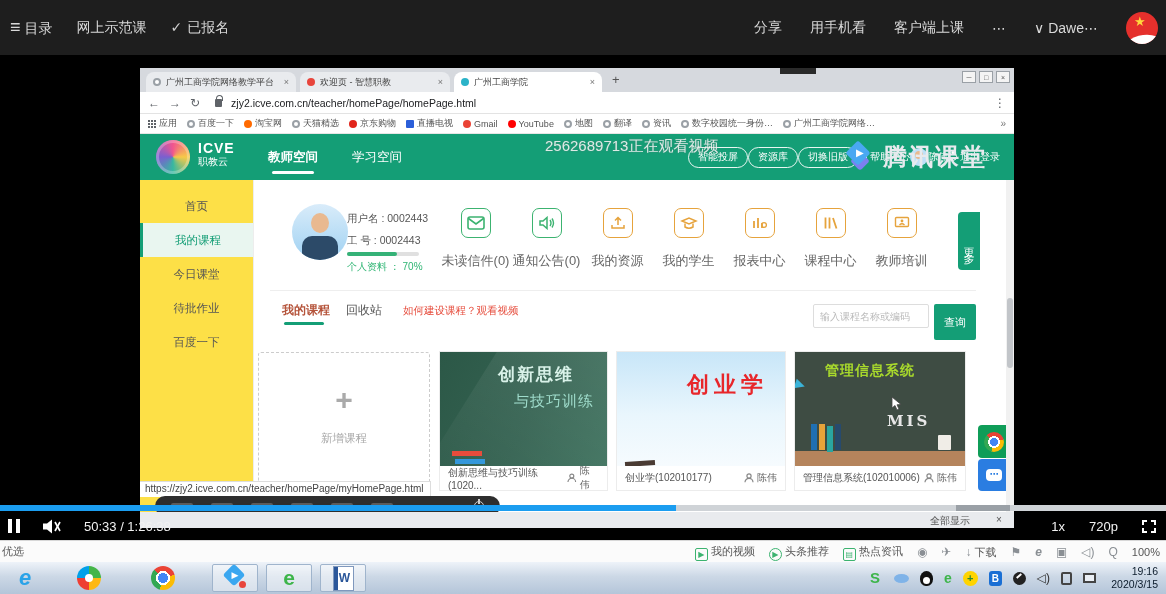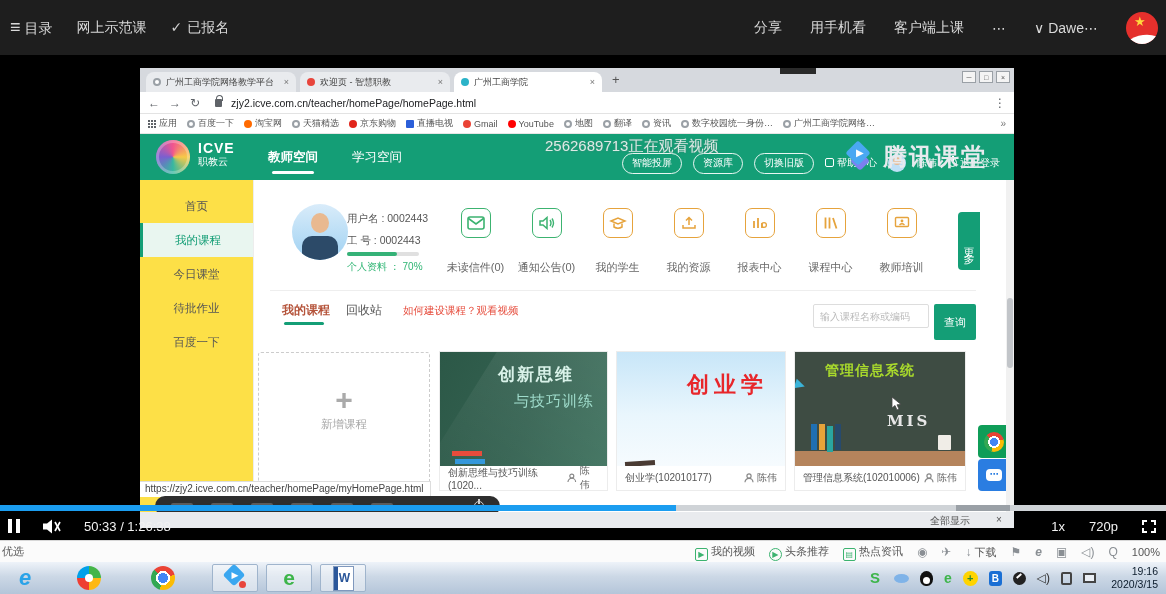--- a/index.html
+++ b/index.html
@@ -73,21 +73,21 @@
   .chev{margin-left:auto;color:#777;font-size:10px}
   
   .ghead{position:absolute;left:0;top:66px;width:874px;height:46px;background:#149e76;color:#fff}
   .glogo{position:absolute;left:16px;top:6px;width:34px;height:34px;border-radius:50%;background:conic-gradient(#f2558e,#f7c948,#37b8a0,#7a5fd0,#f2558e);box-shadow:inset 0 0 0 3px rgba(255,255,255,.25)}
   .gbrand{position:absolute;left:58px;top:7px;line-height:1.1}
   .gbrand .b1{font-size:14px;font-weight:bold;letter-spacing:1px}
   .gbrand .b2{font-size:10px}
   .gnav{position:absolute;left:128px;top:0;height:46px;display:flex;gap:34px;align-items:center;font-size:12.5px}
   .gnav .n0{font-weight:bold;position:relative}
   .gnav .n0:after{content:"";position:absolute;left:4px;right:4px;bottom:-8px;height:3px;background:#fff;border-radius:2px}
-  .gright{position:absolute;right:14px;top:6px;height:46px;display:flex;align-items:center;gap:11px;font-size:10px}
+  .gright{position:absolute;right:14px;top:0;height:46px;display:flex;align-items:center;font-size:10px}
   .pill{border:1px solid rgba(255,255,255,.9);border-radius:11px;padding:2.5px 9px;white-space:nowrap}
   .hico{display:inline-block;width:9px;height:9px;border:1.5px solid #fff;border-radius:2px;margin-right:3px;vertical-align:-1px}
   .gav{width:18px;height:18px;border-radius:50%;background:#bfe0f7;position:relative;overflow:hidden}
   .gav:after{content:"";position:absolute;left:5px;top:3px;width:8px;height:8px;border-radius:50%;background:#e8b98f}
   .pwr{display:inline-block;width:9px;height:9px;border:1.5px solid #fff;border-radius:50%;position:relative;margin-right:3px;vertical-align:-1px}
   .pwr:after{content:"";position:absolute;left:3px;top:-3px;width:1.5px;height:5px;background:#fff}
   
   .scontent{position:absolute;left:0;top:112px;width:874px;height:348px;background:#fff}
   .sbar{position:absolute;left:0;top:0;width:114px;height:440px;background:#fde047;border-right:1px solid #ededed;padding-top:9px}
   .sitem{height:34px;line-height:34px;text-align:center;font-size:11.5px;color:#555}
@@ -96,39 +96,39 @@
   .photo:before{content:"";position:absolute;left:19px;top:9px;width:18px;height:20px;border-radius:50%;background:#e9b990}
   .photo:after{content:"";position:absolute;left:10px;top:32px;width:36px;height:24px;border-radius:10px 10px 0 0;background:#2c4a68}
   .ptxt{position:absolute;left:207px;font-size:10.5px;color:#555}
   .pbar{position:absolute;left:207px;top:72px;width:72px;height:4px;background:#e0e0e0;border-radius:2px}
   .pbar i{display:block;width:70%;height:4px;background:#35b277;border-radius:2px}
   .pmeta{position:absolute;left:207px;top:80px;font-size:10px;color:#2eb573}
   .qrow{position:absolute;left:300px;top:28px;display:flex}
   .qit{width:71px;text-align:center}
   .qbox{width:30px;height:30px;border:1.5px solid #e6a33c;border-radius:7px;margin:0 auto;display:flex;align-items:center;justify-content:center}
   .qit.g .qbox{border-color:#3cb370}
-  .qlab{font-size:11px;color:#666;margin-top:22px;white-space:nowrap}
+  .qlab{font-size:13px;color:#666;margin-top:14px;white-space:nowrap}
   .morebtn{position:absolute;left:818px;top:32px;width:22px;height:58px;background:#149e76;color:#fff;border-radius:4px 0 0 4px;writing-mode:vertical-rl;text-align:center;line-height:22px;font-size:11px;letter-spacing:6px;padding-top:8px}
   .hr{position:absolute;left:130px;top:110px;width:706px;height:1px;background:#eee}
   .ct{position:absolute;top:122px;font-size:12px;color:#555}
   .ct.mine{left:142px;color:#b5543b;font-weight:bold}
   .ct.mine:after{content:"";position:absolute;left:2px;top:20px;width:40px;height:3px;background:#149e76;border-radius:2px}
   .ct.rec{left:206px}
   .helplink{position:absolute;left:263px;top:124px;font-size:10.5px;color:#e64c3c}
   .sinput{position:absolute;left:673px;top:124px;width:116px;height:24px;border:1px solid #ddd;border-radius:2px;font-size:10px;padding:0 6px;color:#333}
   .sinput::placeholder{color:#bbb}
   .sbtn{position:absolute;left:794px;top:124px;width:42px;height:36px;background:#149e76;color:#fff;border:0;border-radius:2px;font-size:11px}
   
   .card{position:absolute;top:172px;height:138px;background:#fff;box-shadow:0 0 0 1px #ececec}
   .card .cap{position:absolute;left:0;right:0;bottom:0;height:24px;background:#fff;display:flex;align-items:center;justify-content:space-between;padding:0 8px;font-size:10px;color:#555}
   .owner{display:flex;align-items:center;gap:3px;color:#666}
   .art{position:absolute;left:0;top:0;right:0;bottom:24px;overflow:hidden}
   .newcard{position:absolute;left:118px;top:172px;width:172px;height:138px;border:1px dashed #ccc;border-radius:3px;background:#fff;text-align:center}
   .plus{font-size:30px;color:#aaa;margin-top:30px;font-weight:bold}
-  .nlabel{font-size:11.5px;color:#aaa;}
+  .nlabel{font-size:11.5px;color:#aaa;margin-top:14px}
   .c2{left:300px;width:167px}
   .a2{background:linear-gradient(115deg,#2c5847 0%,#346251 55%,#3c705c 100%)}
   .a2:before{content:"";position:absolute;left:30px;top:-40px;width:190px;height:220px;background:linear-gradient(rgba(255,255,255,.10),rgba(255,255,255,.02));transform:rotate(32deg)}
   .a2 .t1{position:absolute;left:58px;top:11px;font-size:17px;font-weight:bold;color:#d9f2e9;letter-spacing:2px}
   .a2 .t2{position:absolute;left:74px;top:40px;font-size:15px;font-weight:normal;color:#9fdccb;letter-spacing:1px}
   .stack{position:absolute;left:12px;bottom:10px;width:30px;height:5px;background:#e74c3c;box-shadow:3px 8px 0 #3498db,-2px 16px 0 #f1c40f,2px 24px 0 #ecf0f1}
   .c3{left:477px;width:168px}
   .a3{background:linear-gradient(180deg,#c8e6f8 0%,#e9f6fd 55%,#f6fbfe 100%)}
   .a3 .t1{position:absolute;left:70px;top:18px;font-size:22px;font-weight:bold;color:#e8262a;letter-spacing:5px}
   .a3 .stack{left:8px;bottom:0;background:#4a3b33;box-shadow:3px 8px 0 #2e2a28,-2px 16px 0 #5d4a3c,2px 24px 0 #3a332d;transform:rotate(-4deg)}
@@ -363,35 +363,35 @@
           <div class="qbox">
               <svg width="16" height="14" viewBox="0 0 16 14">
                 <polygon points="1,5 4,5 8,1.5 8,12.5 4,9 1,9" fill="none" stroke="#3cb370" stroke-width="1.5"></polygon>
                 <path d="M11 4 q2 3 0 6 M13 2.5 q3 4.5 0 9" fill="none" stroke="#3cb370" stroke-width="1.4"></path>
               </svg>
             </div>
           <div class="qlab">通知公告(0)</div>
         </div>
         <div class="qit">
           <div class="qbox">
+              <svg width="16" height="14" viewBox="0 0 16 14">
+                <path d="M2 9 V12 H14 V9" fill="none" stroke="#e6a33c" stroke-width="1.5"></path>
+                <path d="M8 9 V2 M5 4.5 L8 1.5 L11 4.5" fill="none" stroke="#e6a33c" stroke-width="1.5"></path>
+              </svg>
+            </div>
+          <div class="qlab">我的资源</div>
+        </div>
+        <div class="qit">
+          <div class="qbox">
               <svg width="18" height="14" viewBox="0 0 18 14">
                 <polygon points="2,5 9,2 16,5 9,8" fill="none" stroke="#e6a33c" stroke-width="1.5"></polygon>
                 <path d="M5 7.5 V11 q4 2.5 8 0 V7.5" fill="none" stroke="#e6a33c" stroke-width="1.5"></path>
               </svg>
             </div>
           <div class="qlab">我的学生</div>
-        </div>
-        <div class="qit">
-          <div class="qbox">
-              <svg width="16" height="14" viewBox="0 0 16 14">
-                <path d="M2 9 V12 H14 V9" fill="none" stroke="#e6a33c" stroke-width="1.5"></path>
-                <path d="M8 9 V2 M5 4.5 L8 1.5 L11 4.5" fill="none" stroke="#e6a33c" stroke-width="1.5"></path>
-              </svg>
-            </div>
-          <div class="qlab">我的资源</div>
         </div>
         <div class="qit">
           <div class="qbox">
               <svg width="16" height="14" viewBox="0 0 16 14">
                 <path d="M2 12 V5 M6 12 V2 M10 12 V7" stroke="#e6a33c" stroke-width="1.8" fill="none"></path>
                 <circle cx="12" cy="9" r="2.4" fill="none" stroke="#e6a33c" stroke-width="1.3"></circle>
               </svg>
             </div>
           <div class="qlab">报表中心</div>
         </div>

